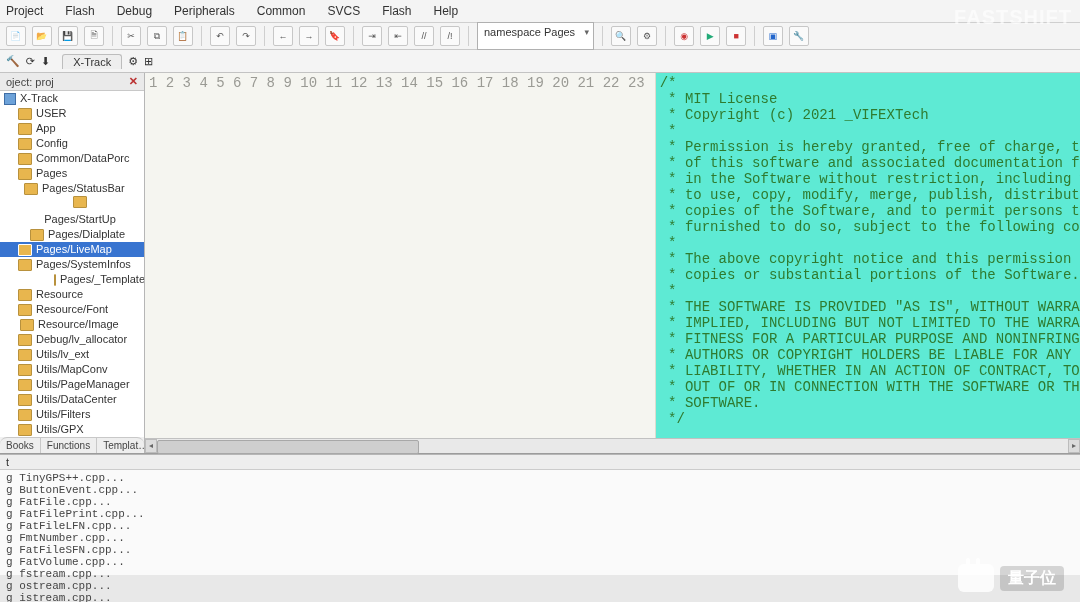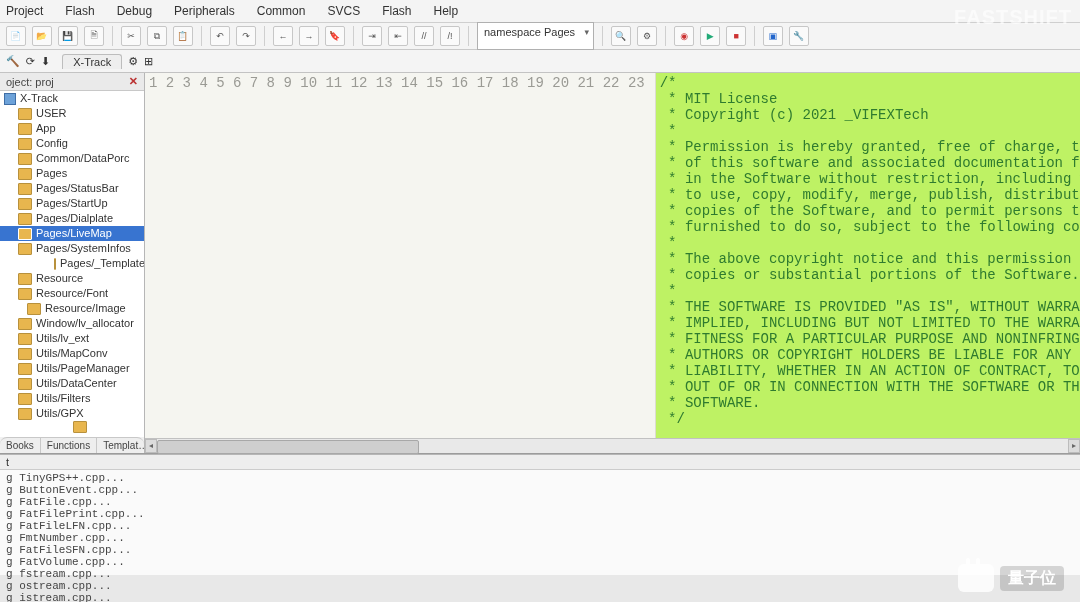--- a/index.html
+++ b/index.html
@@ -165,21 +165,21 @@
     width: 10px; height: 10px;
     background: #f5a623; border:1px solid #c77f10; border-radius:1px;
   }
   .file-tabs .ftab.active {
     background: #f0e2e2;
   }
   .code-area {
     flex: 1;
     display: flex;
     overflow: hidden;
-    background: #bef264;
+    background: #5eead4;
   }
   .gutter {
     background: #f5f5f0;
     border-right: 1px solid #dcdcd0;
     text-align: right;
     padding: 2px 10px 2px 4px;
     font-family: Consolas, "Courier New", monospace;
     font-size: 14px;
     color: #9a9a94;
     line-height: 16px;
@@ -350,29 +350,29 @@
           <span>Config</span>
         </div>
         <div class="node" style="padding-left: 18px;">
           <span class="folder-icon"></span>
           <span>Common/DataPorc</span>
         </div>
         <div class="node" style="padding-left: 18px;">
           <span class="folder-icon"></span>
           <span>Pages</span>
         </div>
-        <div class="node" style="padding-left: 18px;">
+        <div class="node" style="padding-left: 24px;">
           <span class="folder-icon"></span>
           <span>Pages/StatusBar</span>
         </div>
-        <div class="node" style="padding-left: 18px;">
+        <div class="node" style="padding-left: 18px; flex-direction: column;">
           <span class="folder-icon"></span>
           <span>Pages/StartUp</span>
         </div>
-        <div class="node" style="padding-left: 18px;">
+        <div class="node" style="padding-left: 18px; margin-left: 12px;">
           <span class="folder-icon"></span>
           <span>Pages/Dialplate</span>
         </div>
         <div class="node sel" style="padding-left: 18px;">
           <span class="folder-icon"></span>
           <span>Pages/LiveMap</span>
         </div>
         <div class="node" style="padding-left: 18px;">
           <span class="folder-icon"></span>
           <span>Pages/SystemInfos</span>
@@ -382,27 +382,27 @@
           <span>Pages/_Template</span>
         </div>
         <div class="node" style="padding-left: 18px;">
           <span class="folder-icon"></span>
           <span>Resource</span>
         </div>
         <div class="node" style="padding-left: 18px;">
           <span class="folder-icon"></span>
           <span>Resource/Font</span>
         </div>
-        <div class="node" style="padding-left: 27px;">
+        <div class="node" style="padding-left: 20px;">
           <span class="folder-icon"></span>
           <span>Resource/Image</span>
         </div>
         <div class="node" style="padding-left: 18px;">
           <span class="folder-icon"></span>
-          <span>Window/lv_allocator</span>
+          <span>Debug/lv_allocator</span>
         </div>
         <div class="node" style="padding-left: 18px;">
           <span class="folder-icon"></span>
           <span>Utils/lv_ext</span>
         </div>
         <div class="node" style="padding-left: 18px;">
           <span class="folder-icon"></span>
           <span>Utils/MapConv</span>
         </div>
         <div class="node" style="padding-left: 18px;">

